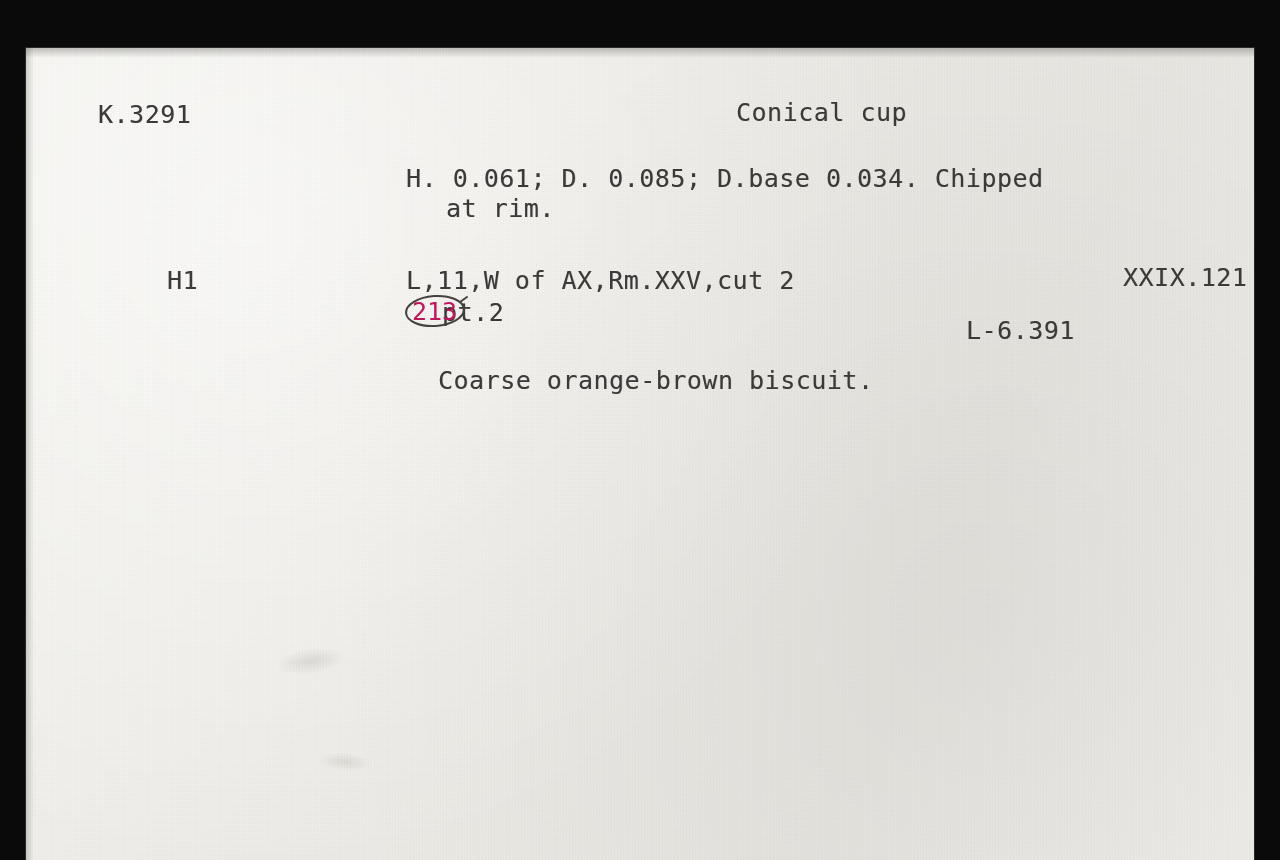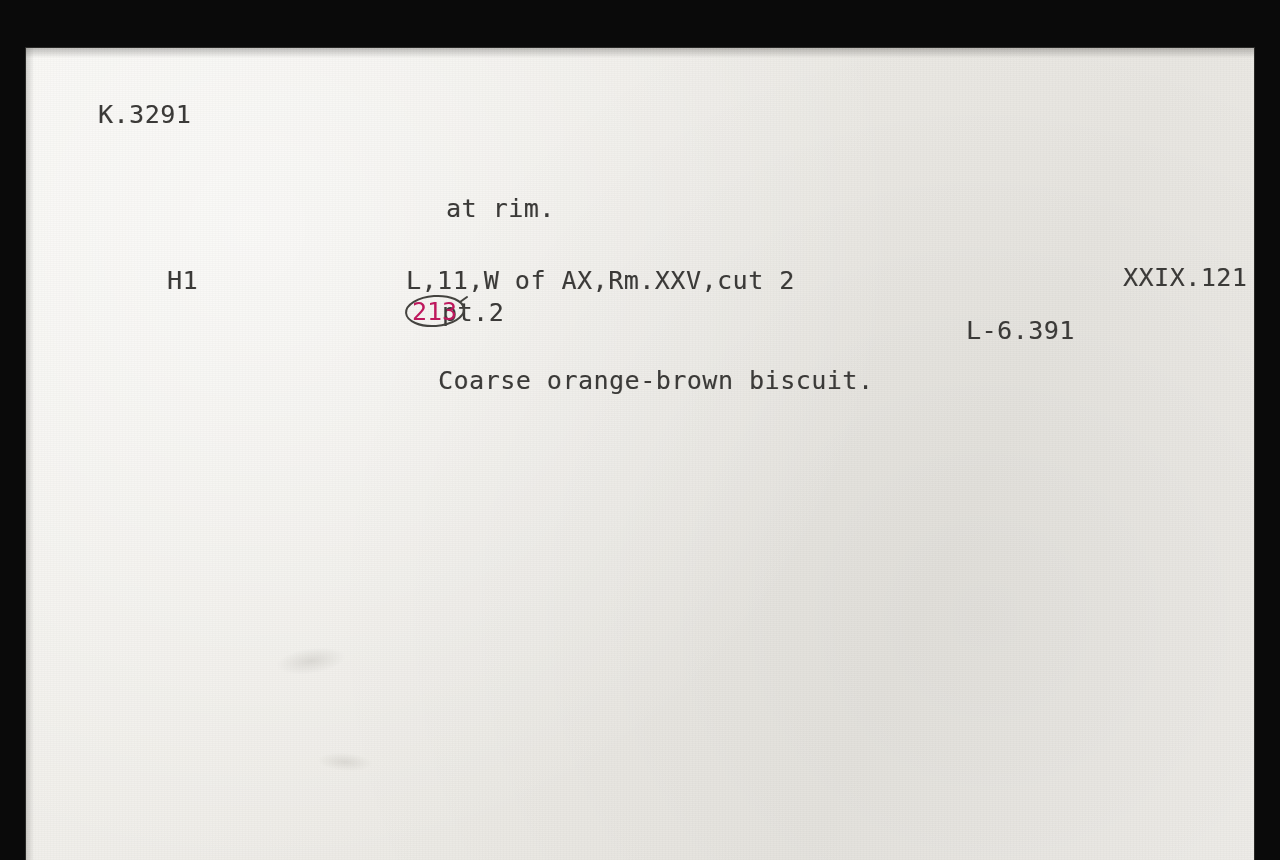--- a/index.html
+++ b/index.html
@@ -146,21 +146,23 @@
     <div class="top-shade"></div>
     <div class="left-shade"></div>
 
     <div class="smudge-a"></div>
     <div class="smudge-b"></div>
 
     <div class="text-layer">
 
       <div class="tw reg-no">K.3291</div>
 
+      <div class="tw title">Conical cup</div>
 
+      <div class="tw dim-1">H. 0.061; D. 0.085; D.base 0.034. Chipped</div>
 
       <div class="tw dim-2">at rim.</div>
 
       <div class="tw side-lbl">H1</div>
 
       <div class="tw prov-1">L,11,W of AX,Rm.XXV,cut 2</div>
 
       <div class="tw prov-2">pt.2</div>
 
       <div class="tw plate">XXIX.121</div>

